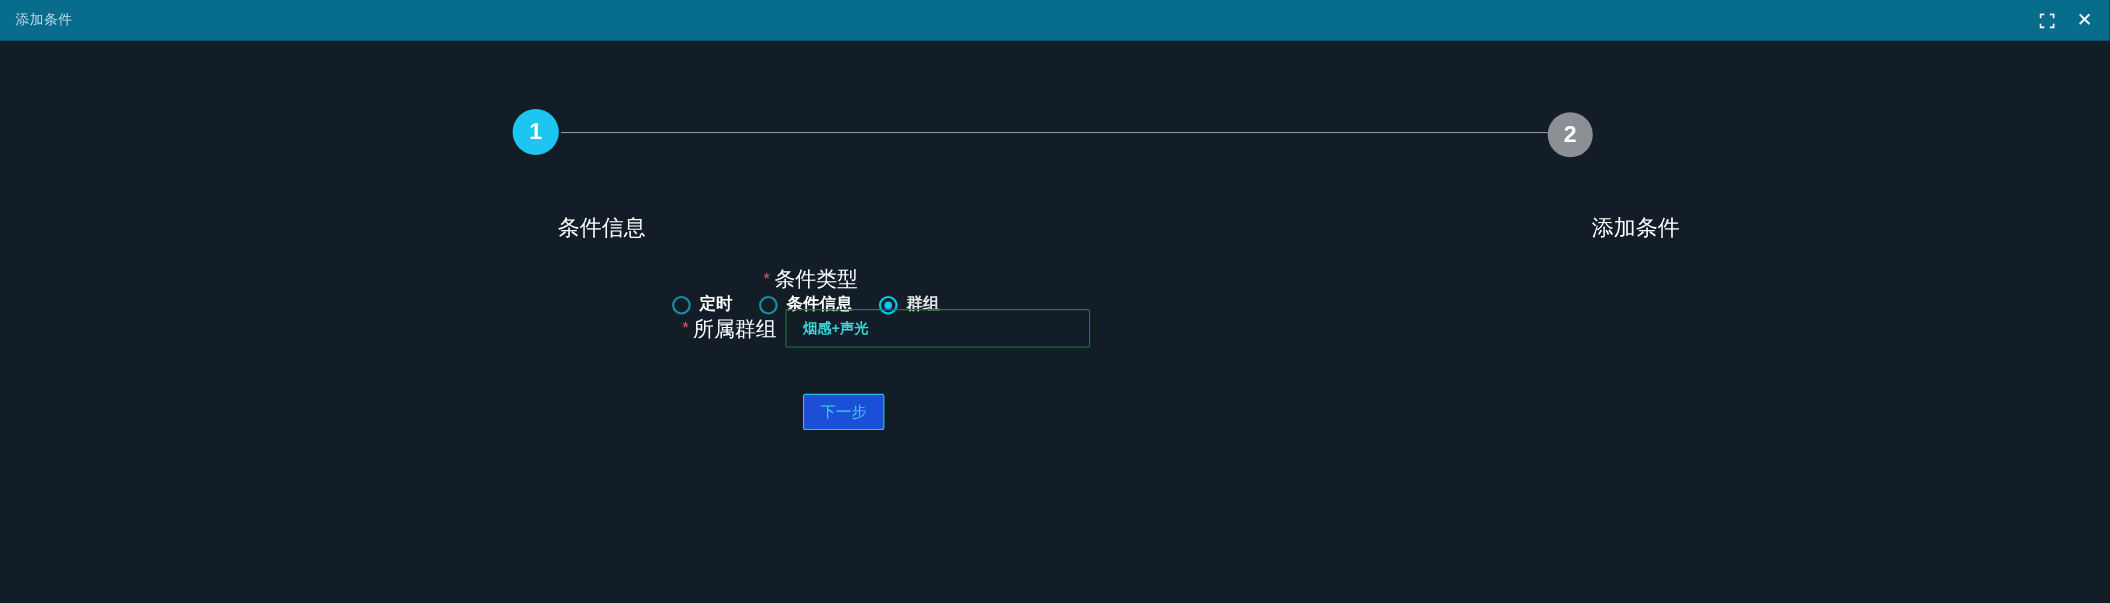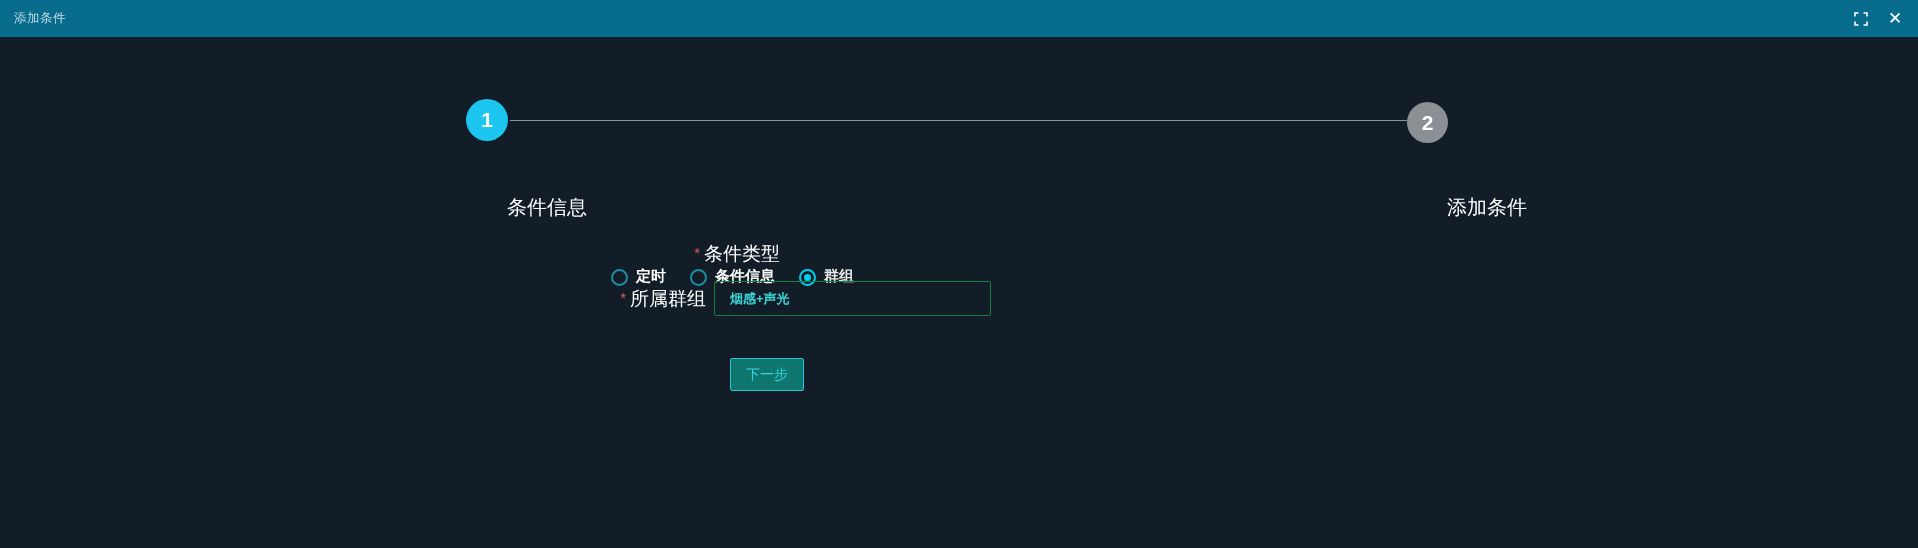--- a/index.html
+++ b/index.html
@@ -89,21 +89,21 @@
     background: transparent;
     border: 1px solid #15803d; border-radius: 2px;
     color: #3cd6d8; font-size: 13px; font-weight: bold;
     padding: 0 0 0 15px; outline: none;
     font-family: "Liberation Sans", "DejaVu Sans", sans-serif;
   }
 
   .next-btn {
     position: absolute; left: 730px; top: 358px;
     width: 74px; height: 33px; box-sizing: border-box;
-    background: #0f766e;
+    background: #1d4ed8;
     border: 1px solid #2bc3db; border-radius: 2px;
     color: #37d3e3; font-size: 14px;
     cursor: pointer;
     display: flex; align-items: center; justify-content: center;
     font-family: "Liberation Sans", "DejaVu Sans", sans-serif;
   }
 </style>
 </head>
 <body>
 

